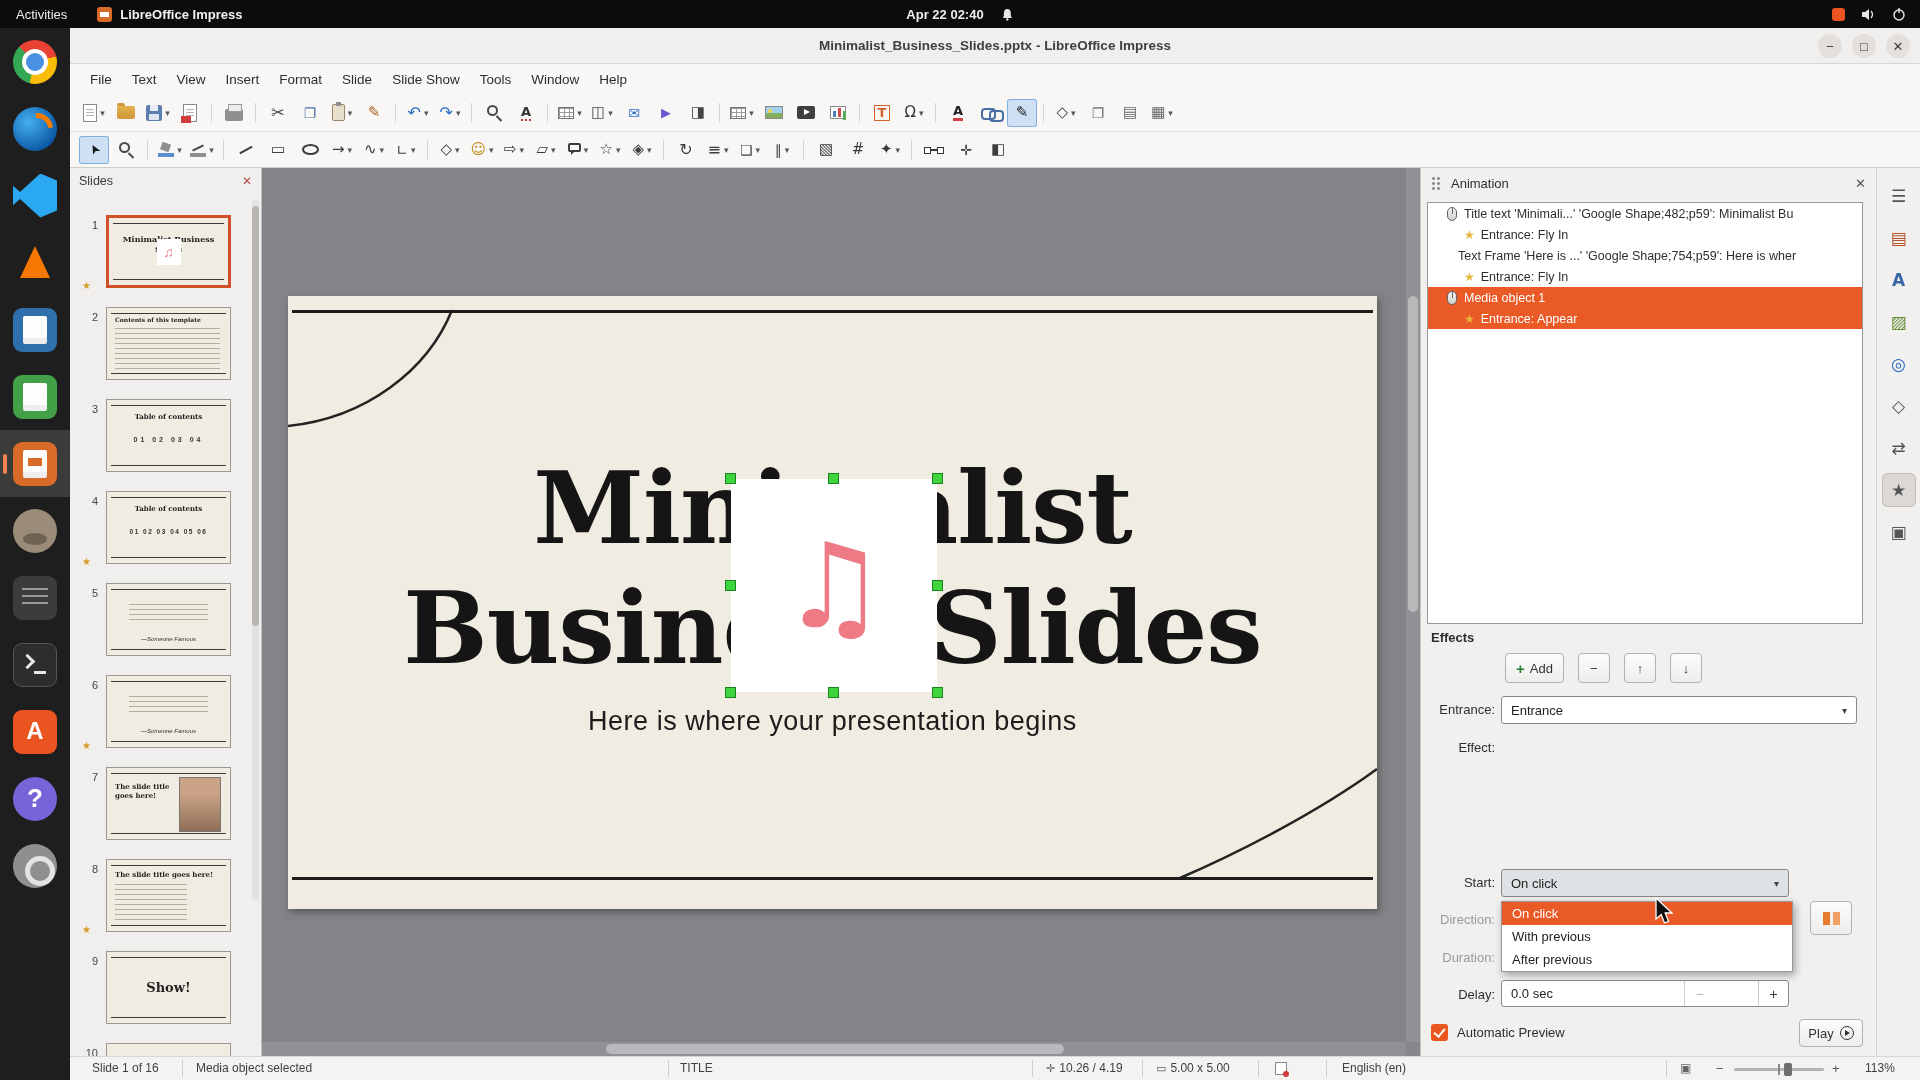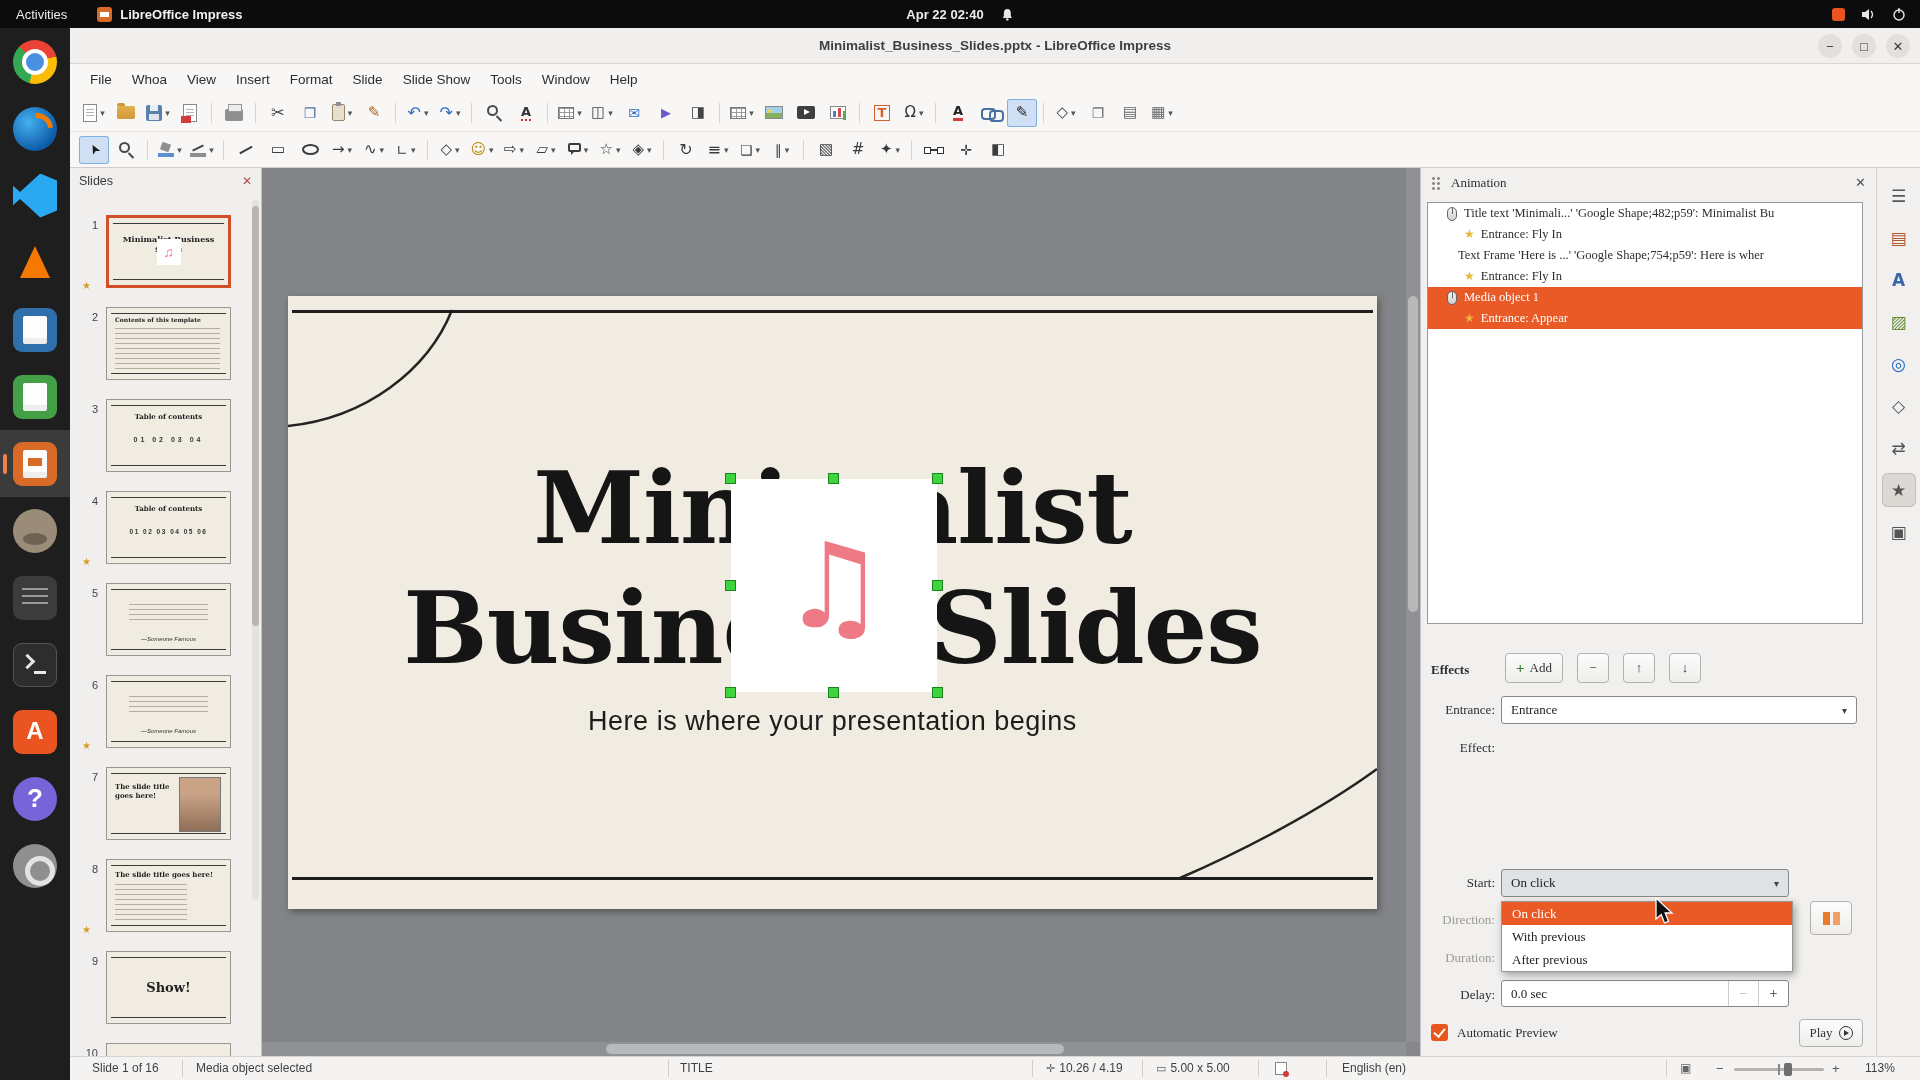--- a/index.html
+++ b/index.html
@@ -191,39 +191,39 @@
   .h-ml{left:-6px;top:101px;} .h-mr{right:-6px;top:101px;}
   .h-bl{left:-6px;bottom:-6px;} .h-bm{left:97px;bottom:-6px;} .h-br{right:-6px;bottom:-6px;}
   .vscroll { position:absolute; right:0; top:0; width:14px; height:874px; background:#8f9194; }
   .vscroll .sthumb { position:absolute; left:2px; top:128px; width:10px; height:316px; background:#b7b9bb; border-radius:5px; }
   .hscroll { position:absolute; left:0; bottom:0; right:14px; height:14px; background:#8f9194; }
   .hscroll .sthumb { position:absolute; top:2px; left:344px; width:458px; height:10px; background:#b7b9bb; border-radius:5px; }
   .scorner { position:absolute; right:0; bottom:0; width:14px; height:14px; background:#86888b; }
 
   
   #animpanel { position:absolute; left:1420px; top:168px; width:456px; height:888px; background:#f1f0ee;
-               border-left:1px solid #c6c4c2; font-size:13px; color:#2e2e2e;font-family:Liberation Serif, serif; }
+               border-left:1px solid #c6c4c2; font-size:13px; color:#2e2e2e; }
   .ap-header { height:30px; display:flex; align-items:center; padding:0 10px; }
   .grip { width:11px; height:15px; margin-right:9px;
           background-image:radial-gradient(#8a8886 1.2px, transparent 1.6px); background-size:5px 5px; }
   .ap-title { font-size:13px; color:#2f2f2f; flex:1; }
   .ap-close { color:#555; font-size:13px; }
   .ap-tree { position:absolute; left:6px; right:13px; top:34px; height:422px; background:#fff; border:1px solid #999; overflow:hidden; }
   .trow { height:21px; display:flex; align-items:center; padding-left:19px; font-size:12.5px; white-space:nowrap; overflow:hidden; }
   .trow.indent { padding-left:30px; }
   .trow.lvl1 { padding-left:36px; }
   .trow.sel { background:#ea5a26; color:#fff; }
   .trow .mouse { display:none; width:10px; height:14px; border:1px solid #666; border-radius:5px;
                  background:linear-gradient(#f2f2f2,#cfcfcf); margin-right:7px; flex:none; position:relative; }
   .trow .mouse::after { content:""; position:absolute; left:4px; top:0; width:1px; height:6px; background:#666; }
   .trow.ic-m .mouse { display:inline-block; }
   .trow .star { color:#e9b53c; margin-right:6px; font-size:12px; flex:none; }
   .trow .star:empty { display:none; }
   .ttext { overflow:hidden; }
-  .ap-effects-label { position:absolute; left:10px; top:462px; font-weight:bold;margin-top:32px; }
+  .ap-effects-label { position:absolute; left:10px; top:462px; font-weight:bold; }
   .ap-btns { position:absolute; left:84px; top:485px; display:flex; gap:14px; }
   .apbtn { height:30px; min-width:32px; border:1px solid #b3b1af; border-radius:4px;
            background:linear-gradient(#fcfcfc,#eeedeb); display:inline-flex; align-items:center;
            justify-content:center; gap:5px; padding:0 10px; font-size:13px; color:#333; }
   .apbtn .plus { color:#2e7d32; font-weight:bold; font-size:15px; }
   .ap-row-label { position:absolute; left:4px; width:70px; text-align:right; color:#2e2e2e; font-size:13px; }
   .ap-row-label.dis { color:#9c9a98; }
   .combo { position:absolute; background:#fff; border:1px solid #8a8886; border-radius:3px; display:flex;
            align-items:center; padding:0 9px; font-size:13px; color:#222; }
   .combo .chev { margin-left:auto; font-size:10px; color:#444; }
@@ -233,21 +233,21 @@
   .eff-item { height:22px; line-height:22px; padding-left:10px; font-size:13px; }
   .eff-item.sel { background:#ea5a26; color:#fff; }
   .start-pop { position:absolute; left:80px; top:733px; width:292px; background:#fff; border:1px solid #9a9896;
                box-shadow:2px 3px 8px rgba(0,0,0,.35); z-index:40; }
   .pop-item { height:23px; line-height:23px; padding-left:10px; font-size:13px; color:#222; }
   .pop-item.sel { background:#ea5a26; color:#fff; }
   .opt-btn { position:absolute; left:389px; top:733px; width:42px; height:34px; border:1px solid #b3b1af;
              border-radius:4px; background:linear-gradient(#fcfcfc,#eeedeb); display:flex; align-items:center; justify-content:center; }
   .opt-ic { width:17px; height:13px; background:linear-gradient(90deg,#e97b2e 0 7px,transparent 7px 10px,#f0a063 10px); }
   .spin { position:absolute; left:80px; top:812px; width:288px; height:27px; border:1px solid #8a8886;
-          border-radius:3px; background:#fff; display:flex; align-items:center; }
+          border-radius:3px; background:#fff; display:flex; align-items:center;gap:44px; }
   .spin .val { padding-left:9px; flex:1; font-size:13px; color:#222; }
   .sbtn { width:30px; height:100%; border-left:1px solid #cfcdcb; display:flex; align-items:center;
           justify-content:center; font-size:14px; color:#333; }
   .sbtn.dis { color:#b5b3b1; }
   .chkrow { position:absolute; left:10px; top:856px; display:flex; align-items:center; gap:9px; }
   .chkbox { width:17px; height:17px; border-radius:3px; background:#e9561e; position:relative; }
   .chkbox::after { content:""; position:absolute; left:5px; top:2px; width:5px; height:9px;
                    border:solid #fff; border-width:0 2px 2px 0; transform:rotate(40deg); }
   .playbtn { position:absolute; left:378px; top:851px; width:64px; height:28px; border:1px solid #b3b1af;
              border-radius:4px; background:linear-gradient(#fcfcfc,#eeedeb); display:flex; align-items:center;
@@ -370,21 +370,21 @@
   <span class="wtitle">Minimalist_Business_Slides.pptx - LibreOffice Impress</span>
   <span class="winbtn" id="btn-min">−</span>
   <span class="winbtn" id="btn-max">□</span>
   <span class="winbtn" id="btn-close">✕</span>
 </div>
 
 <div id="menubar">
 
     <span class="mitem">File</span>
 
-    <span class="mitem">Whoa</span>
+    <span class="mitem">Text</span>
 
     <span class="mitem">View</span>
 
     <span class="mitem">Insert</span>
 
     <span class="mitem">Format</span>
 
     <span class="mitem">Slide</span>
 
     <span class="mitem">Slide Show</span>

